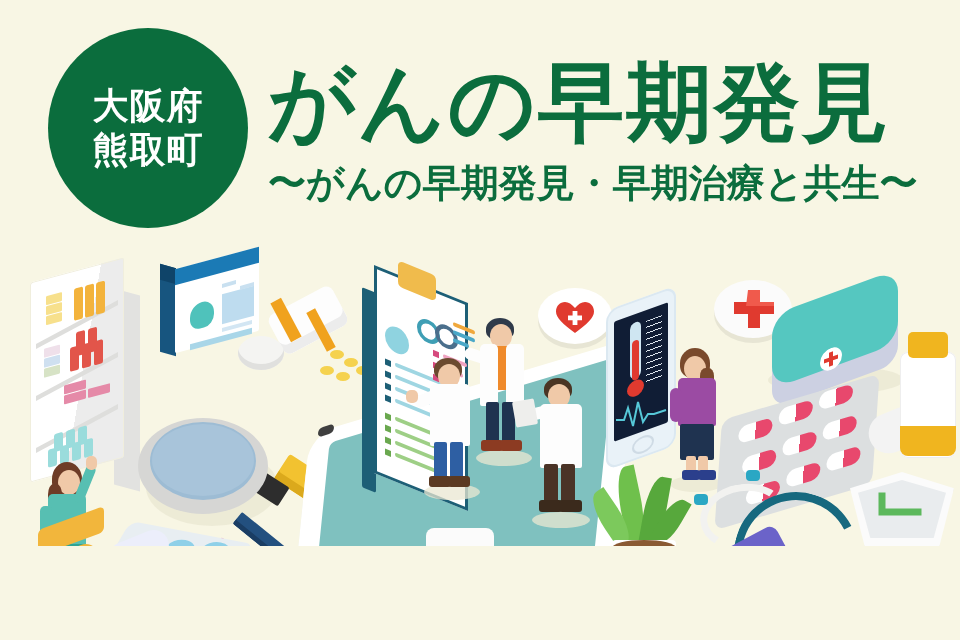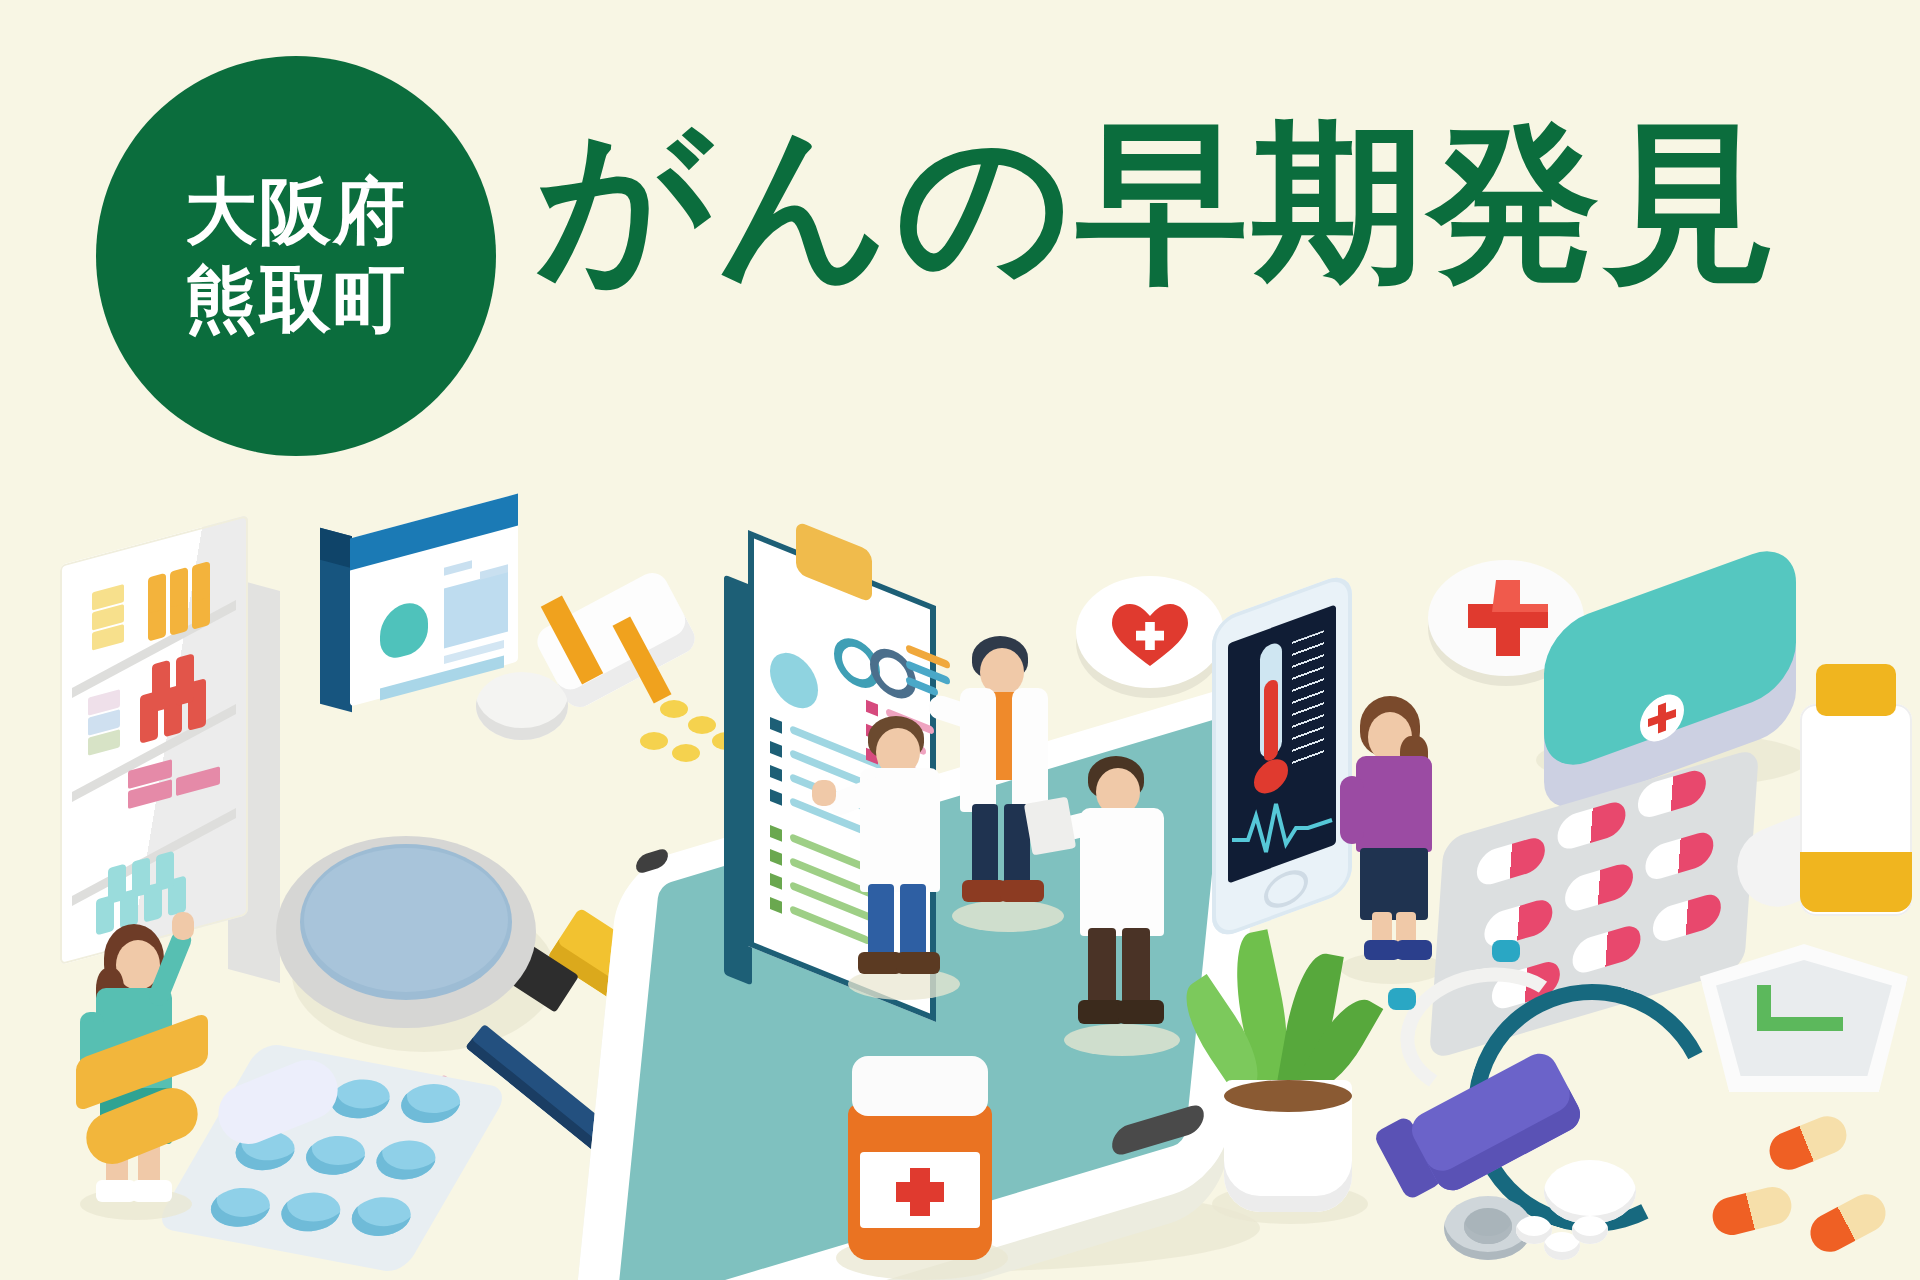--- a/index.html
+++ b/index.html
@@ -3,21 +3,21 @@
 <meta charset="utf-8">
 <title>banner</title>
 <style>
   html,body{margin:0;padding:0;}
   body{
     width:960px;height:640px;overflow:hidden;
     background:#f8f6e4;
     font-family:"Liberation Sans","DejaVu Sans",sans-serif;
     position:relative;
   }
-  #banner{position:relative;width:960px;height:640px;background:#f8f6e4;overflow:hidden;}
+  #banner{position:relative;width:960px;height:546px;background:#f8f6e4;overflow:hidden;}
 
   
   .badge{
     position:absolute;left:48px;top:28px;width:200px;height:200px;border-radius:50%;
     background:#0b6d3d;display:flex;flex-direction:column;align-items:center;justify-content:center;
     color:#ffffff;line-height:1.22;z-index:40;
   }
   .badge span{display:block;font-size:36px;font-weight:700;letter-spacing:1px;}
 
   .title{
@@ -183,20 +183,21 @@
 <body>
 
 <div id="banner">
 
   <div class="badge">
     <span>大阪府</span>
     <span>熊取町</span>
   </div>
 
   <div class="title">がんの早期発見</div>
+  <div class="subtitle">〜がんの早期発見・早期治療と共生〜</div>
 
   <div class="stage">
 
     <div>
       <div class="obj cab-side"></div>
       <div class="obj cab-body">
         <div class="shelf" style="top:52px"></div>
         <div class="shelf" style="top:104px"></div>
         <div class="shelf" style="top:156px"></div>
 

